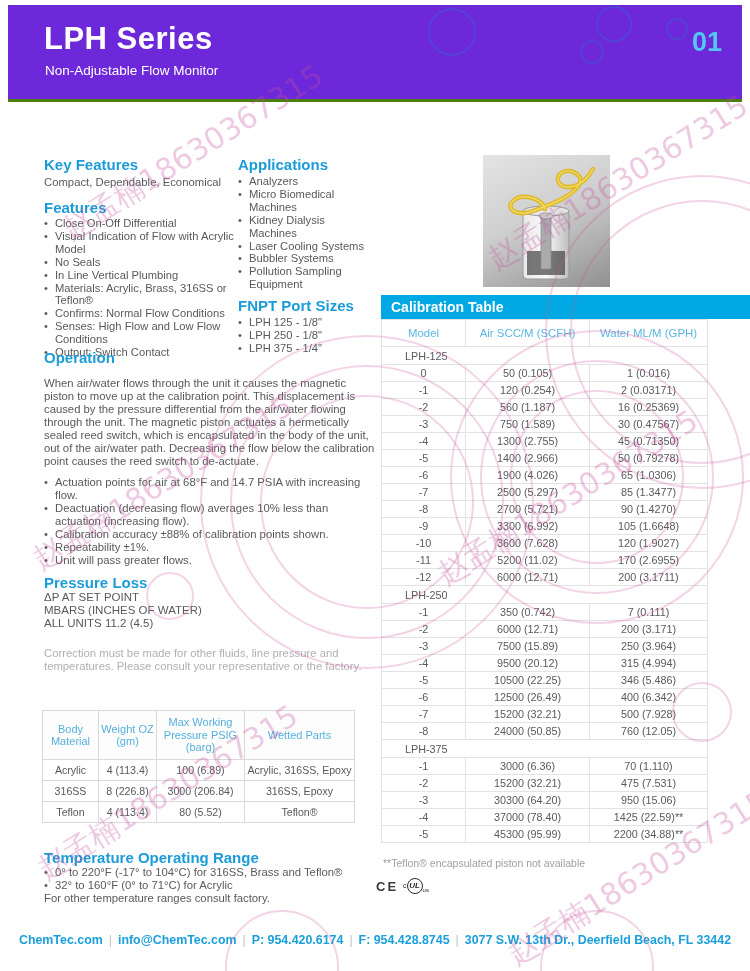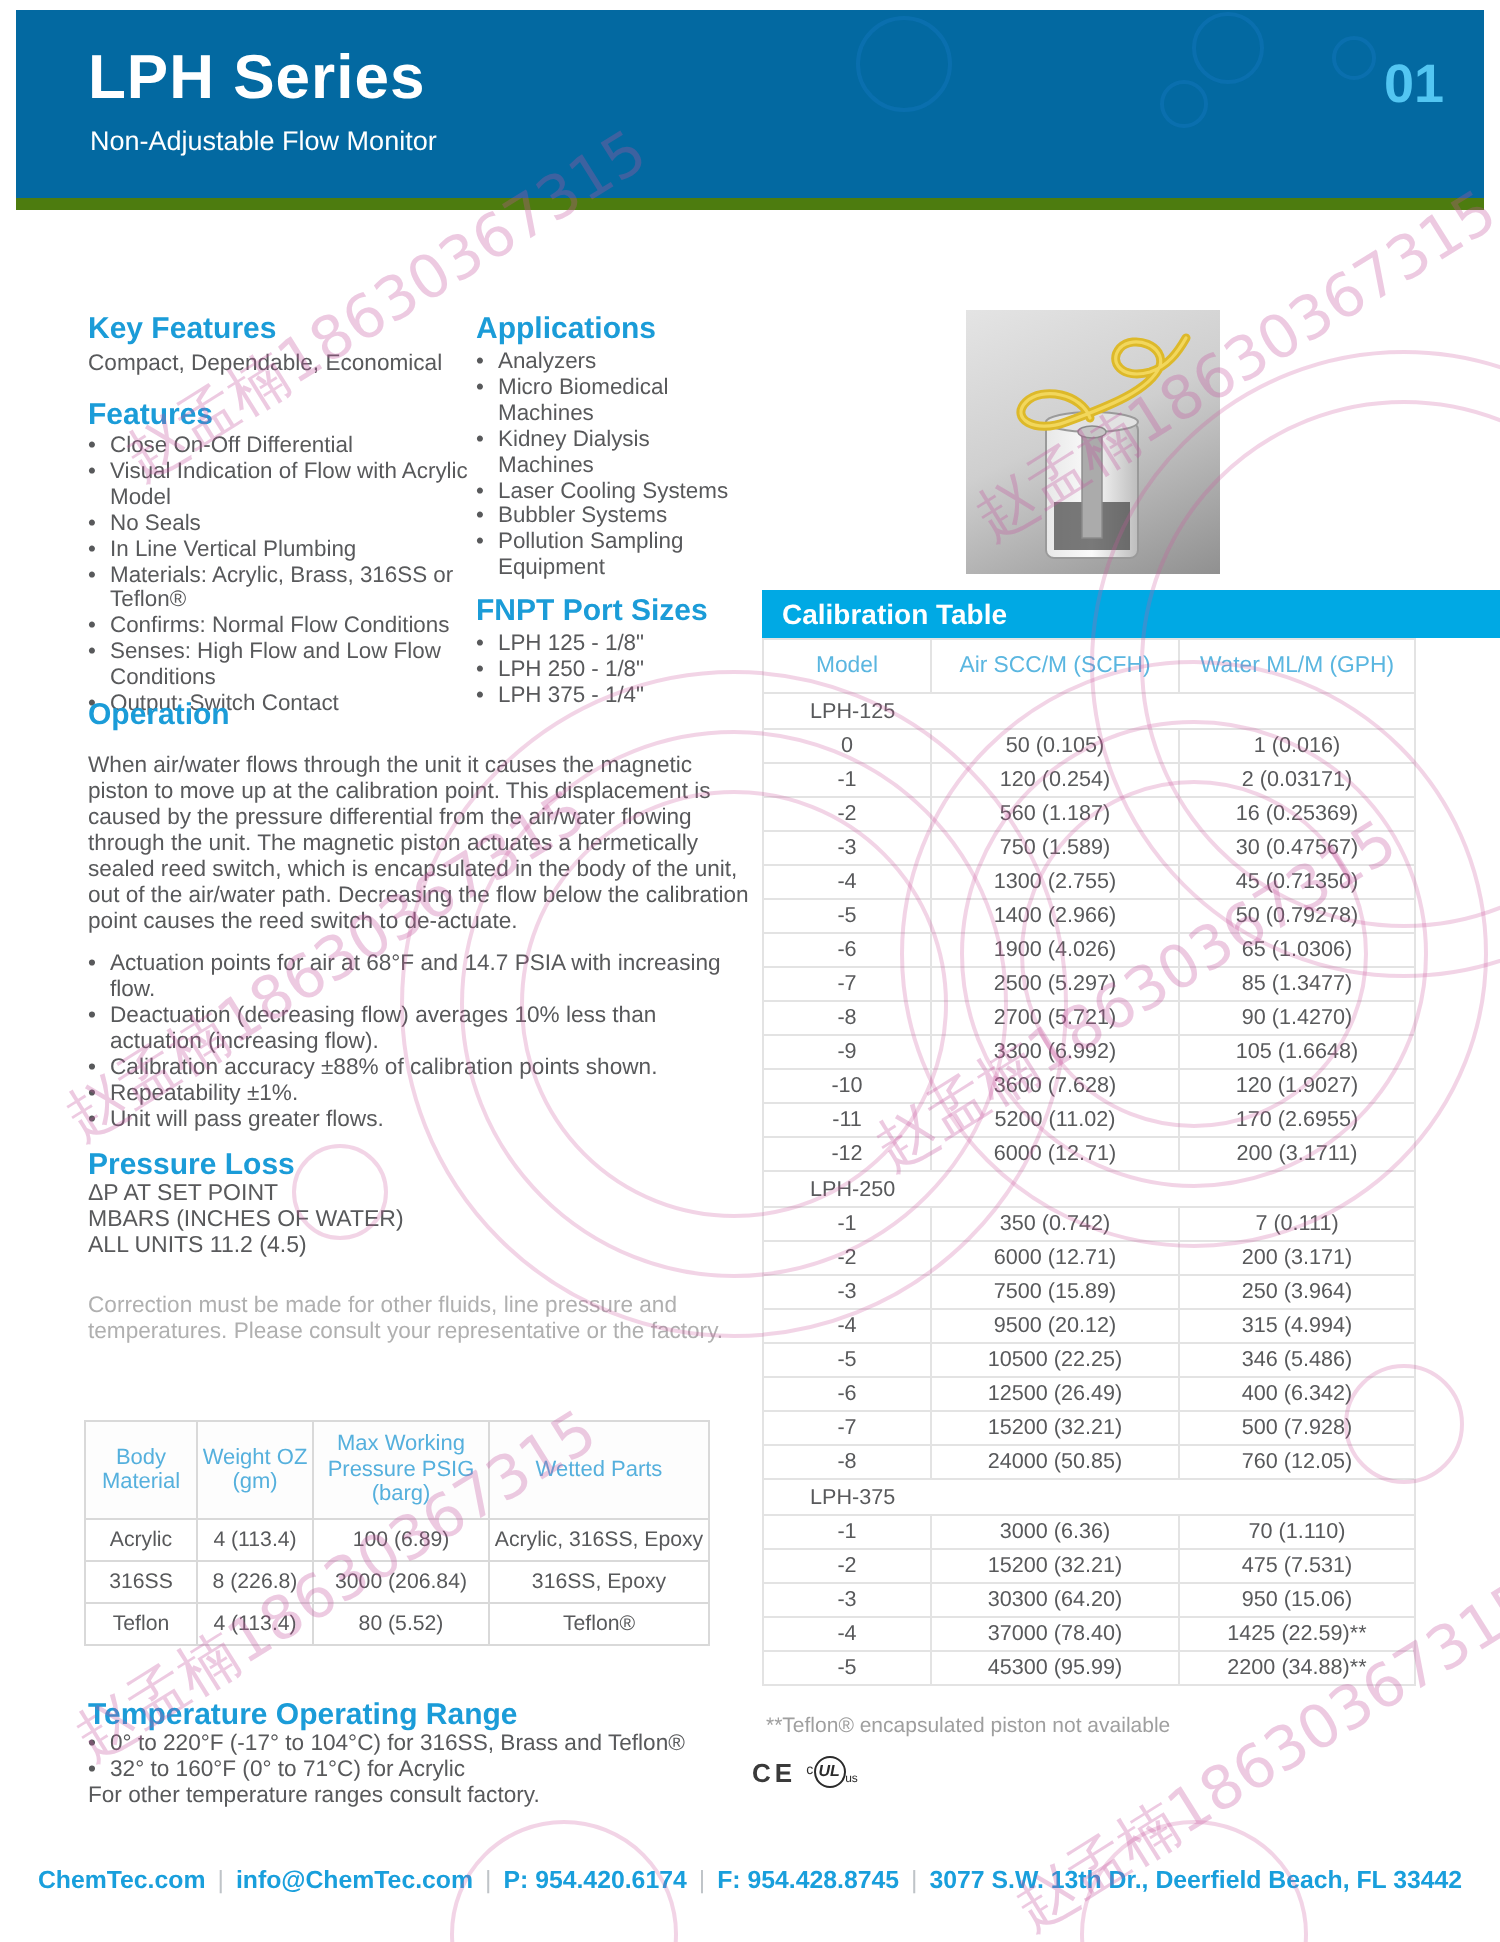--- a/index.html
+++ b/index.html
@@ -2,21 +2,21 @@
 <html><head>
 <meta charset="utf-8">
 <style>
   html,body{margin:0;padding:0;background:#fff;}
   .page{position:relative;width:750px;height:971px;background:#ffffff;overflow:hidden;
         font-family:"Liberation Sans",sans-serif;color:#58595b;}
   .abs{position:absolute;}
 
   
   .header-band{position:absolute;left:8px;top:5px;width:734px;height:94px;
-               background:#0369a1;border-bottom:6px solid #4d7c0f;}
+               background:#6d28d9;border-bottom:3px solid #4d7c0f;}
   .title{position:absolute;left:36px;top:16px;font-size:31px;font-weight:bold;color:#fff;letter-spacing:.5px;}
   .subtitle{position:absolute;left:37px;top:58px;font-size:13.5px;color:#fff;}
   .pagenum{position:absolute;right:20px;top:22px;font-size:27px;font-weight:bold;color:#53c6f2;}
 
   
   .h{position:absolute;font-size:15px;font-weight:bold;color:#1b9cd8;}
 
   .txt{position:absolute;font-size:11.3px;line-height:13px;}
   ul.blist{margin:0;padding:0;list-style:none;}
   ul.blist li{position:relative;padding-left:11px;margin:0;}

